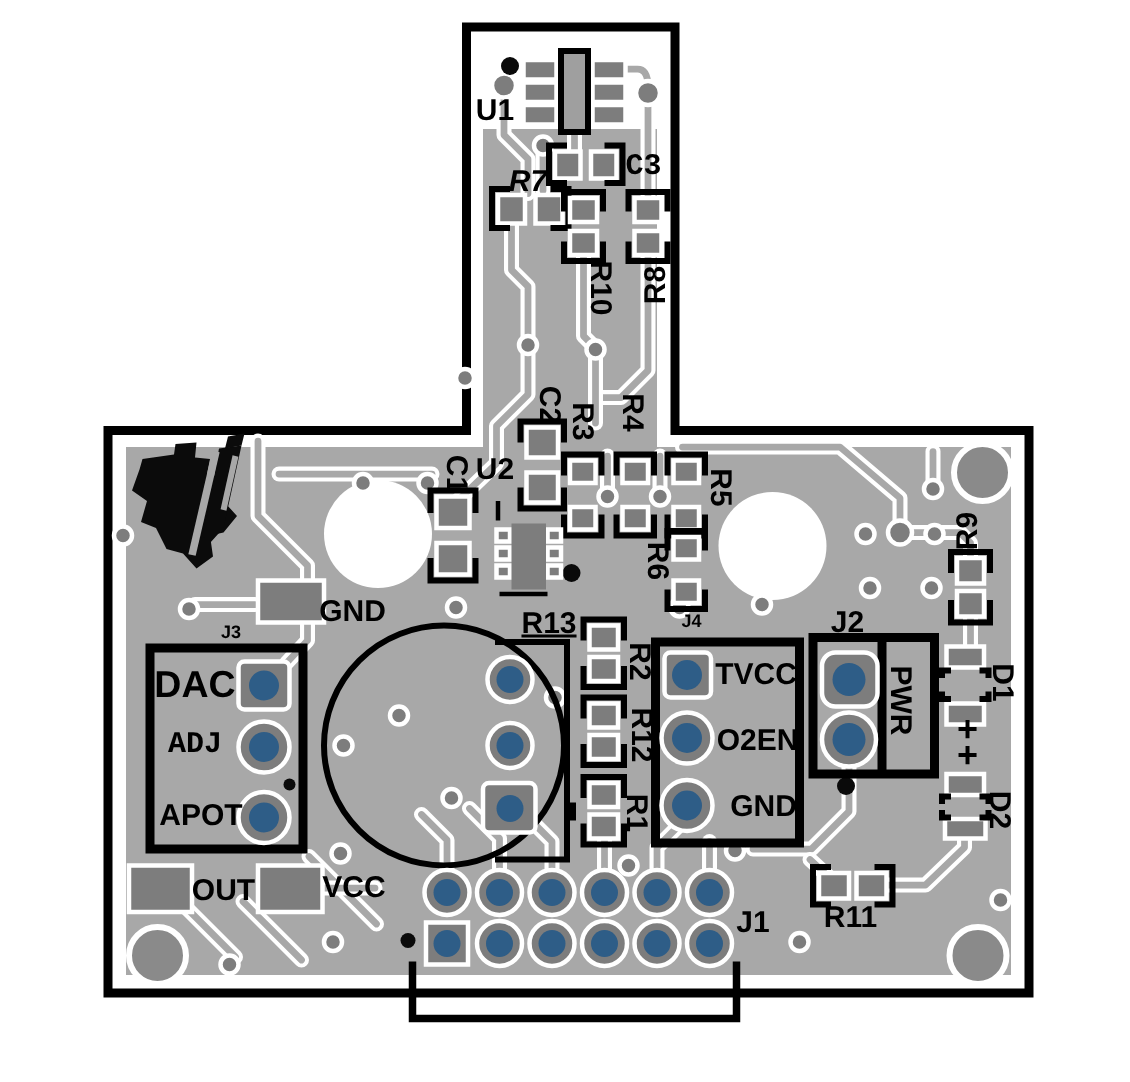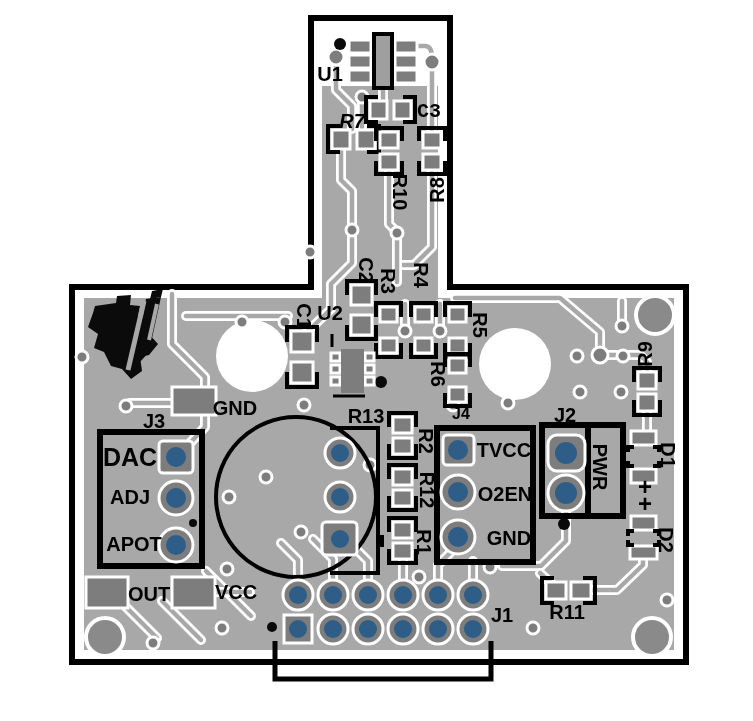--- a/index.html
+++ b/index.html
@@ -393,31 +393,31 @@
       <div class="silk" style="left: 400px; top: 192px; font-size: 20px; transform: translate(-50%, -50%) rotate(90deg);">R10</div>
       <div class="silk" style="left: 437px; top: 190px; font-size: 20px; transform: translate(-50%, -50%) rotate(-90deg);">R8</div>
       <div class="silk" style="left: 366px; top: 270px; font-size: 20px; transform: translate(-50%, -50%) rotate(90deg);">C2</div>
       <div class="silk" style="left: 388px; top: 281px; font-size: 20px; transform: translate(-50%, -50%) rotate(90deg);">R3</div>
       <div class="silk" style="left: 421px; top: 275px; font-size: 20px; transform: translate(-50%, -50%) rotate(90deg);">R4</div>
       <div class="silk" style="left: 304px; top: 316px; font-size: 20px; transform: translate(-50%, -50%) rotate(90deg);">C1</div>
       <div class="silk" style="left: 330px; top: 313px; font-size: 20px; transform: translate(-50%, -50%) rotate(0deg);">U2</div>
       <div class="silk" style="left: 480px; top: 325px; font-size: 20px; transform: translate(-50%, -50%) rotate(90deg);">R5</div>
       <div class="silk" style="left: 438px; top: 374px; font-size: 20px; transform: translate(-50%, -50%) rotate(90deg);">R6</div>
       <div class="silk" style="left: 235px; top: 408px; font-size: 20px; transform: translate(-50%, -50%) rotate(0deg);">GND</div>
-      <div class="silk" style="left: 154px; top: 421px; font-size: 20px; transform: translate(-50%, -50%) rotate(0deg);">J3</div>
+      <div class="silk" style="left: 154px; top: 421px; font-size: 12px; transform: translate(-50%, -50%) rotate(0deg);">J3</div>
       <div class="silk" style="left: 130px; top: 457px; font-size: 25px; transform: translate(-50%, -50%) rotate(0deg);">DAC</div>
-      <div class="silk" style="left: 130px; top: 497px; font-size: 20px; transform: translate(-50%, -50%) rotate(0deg);">ADJ</div>
+      <div class="silk" style="left: 130px; top: 497px; font-size: 20px; transform: translate(-50%, -50%) rotate(0deg); font-family: Liberation Mono, monospace;">ADJ</div>
       <div class="silk" style="left: 134px; top: 544px; font-size: 20px; transform: translate(-50%, -50%) rotate(0deg);">APOT</div>
       <div class="silk" style="left: 149px; top: 594px; font-size: 20px; transform: translate(-50%, -50%) rotate(0deg);">OUT</div>
       <div class="silk" style="left: 236px; top: 592px; font-size: 20px; transform: translate(-50%, -50%) rotate(0deg);">VCC</div>
-      <div class="silk" style="left: 366px; top: 416px; font-size: 20px; transform: translate(-50%, -50%) rotate(0deg);">R13</div>
+      <div class="silk" style="left: 366px; top: 416px; font-size: 20px; transform: translate(-50%, -50%) rotate(0deg); text-decoration: underline;">R13</div>
       <div class="silk" style="left: 426px; top: 441px; font-size: 20px; transform: translate(-50%, -50%) rotate(90deg);">R2</div>
       <div class="silk" style="left: 427px; top: 490px; font-size: 20px; transform: translate(-50%, -50%) rotate(90deg);">R12</div>
       <div class="silk" style="left: 424px; top: 542px; font-size: 20px; transform: translate(-50%, -50%) rotate(90deg);">R1</div>
-      <div class="silk" style="left: 461px; top: 414px; font-size: 16px; transform: translate(-50%, -50%) rotate(0deg); text-align: right;">J4</div>
+      <div class="silk" style="left: 461px; top: 414px; font-size: 12px; transform: translate(-50%, -50%) rotate(0deg); text-align: right;">J4</div>
       <div class="silk" style="left: 504px; top: 450px; font-size: 20px; transform: translate(-50%, -50%) rotate(0deg);">TVCC</div>
       <div class="silk" style="left: 505px; top: 494px; font-size: 20px; transform: translate(-50%, -50%) rotate(0deg);">O2EN</div>
       <div class="silk" style="left: 509px; top: 538px; font-size: 20px; transform: translate(-50%, -50%) rotate(0deg);">GND</div>
       <div class="silk" style="left: 565px; top: 415px; font-size: 20px; transform: translate(-50%, -50%) rotate(0deg);">J2</div>
       <div class="silk" style="left: 600px; top: 467px; font-size: 20px; transform: translate(-50%, -50%) rotate(90deg);">PWR</div>
       <div class="silk" style="left: 645px; top: 354px; font-size: 20px; transform: translate(-50%, -50%) rotate(-90deg);">R9</div>
       <div class="silk" style="left: 668px; top: 455px; font-size: 20px; transform: translate(-50%, -50%) rotate(90deg);">D1</div>
       <div class="silk" style="left: 645px; top: 487px; font-size: 24px; transform: translate(-50%, -50%) rotate(0deg);">+</div>
       <div class="silk" style="left: 645px; top: 504px; font-size: 24px; transform: translate(-50%, -50%) rotate(0deg);">+</div>
       <div class="silk" style="left: 666px; top: 540px; font-size: 20px; transform: translate(-50%, -50%) rotate(90deg);">D2</div>

